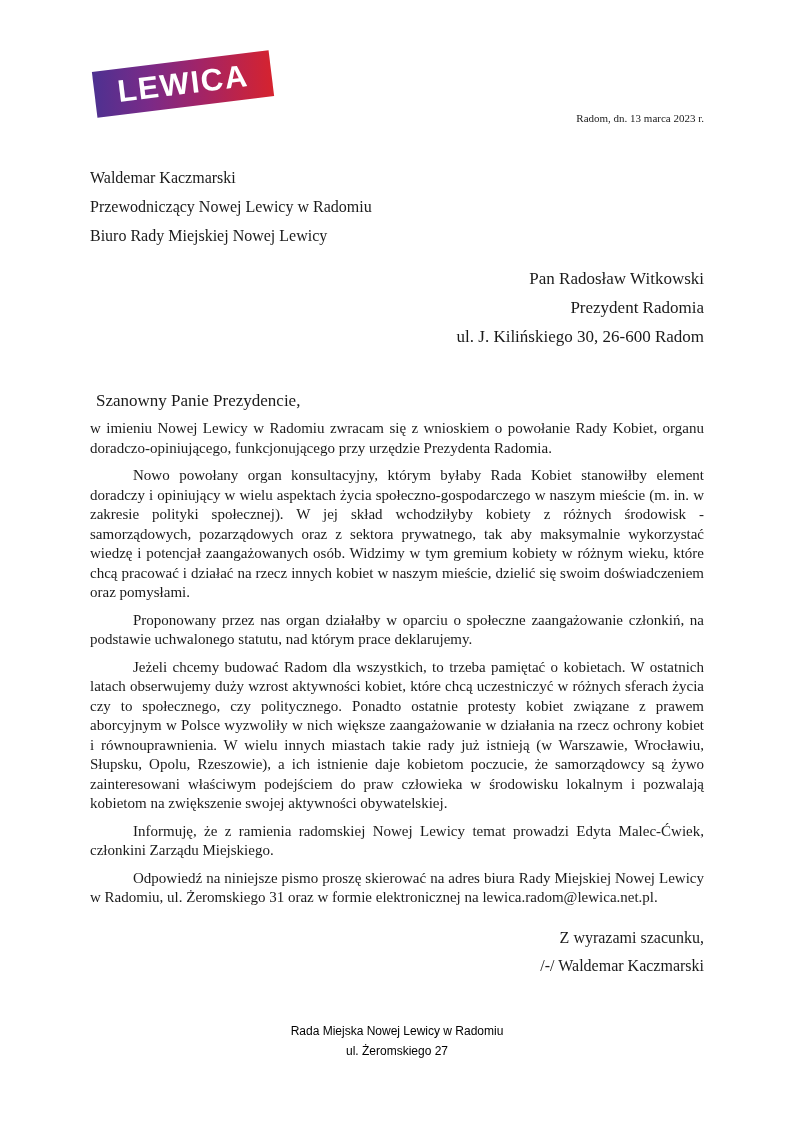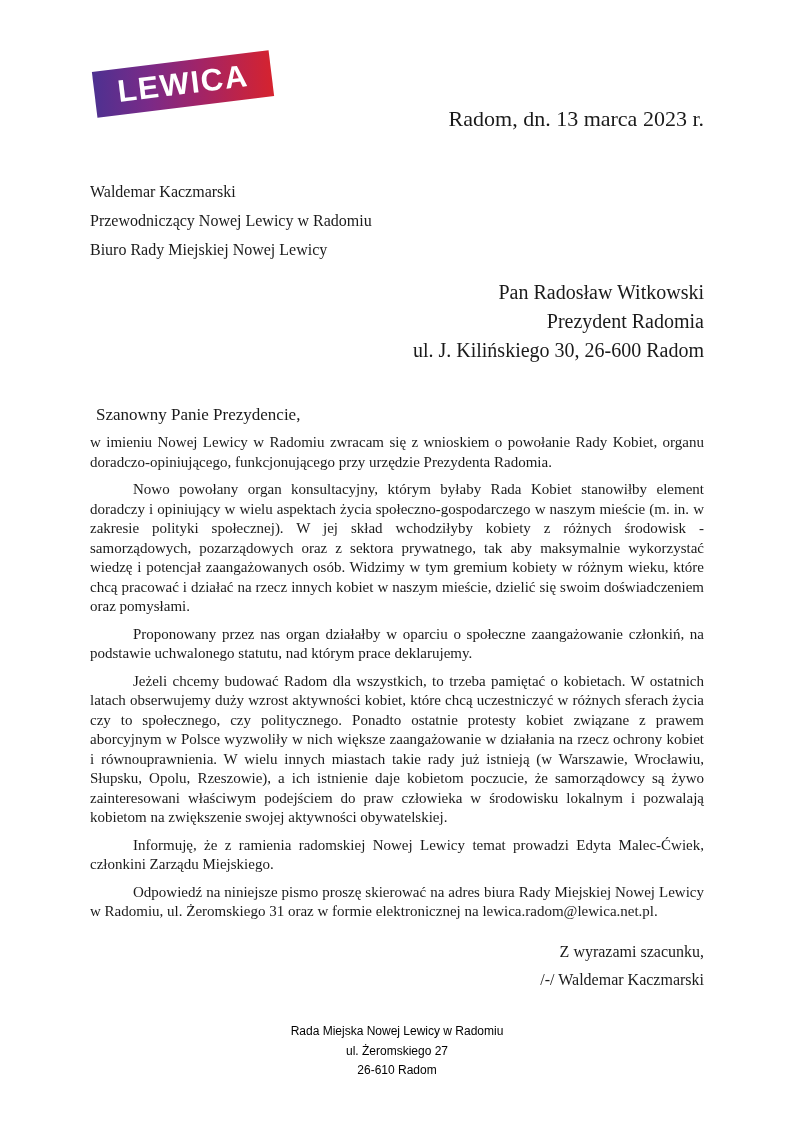--- a/index.html
+++ b/index.html
@@ -40,35 +40,35 @@
   
   .content {
     position: absolute;
     left: 90px;
     top: 0;
     width: 614px;
   }
   .date-line {
     padding-top: 108px;
     text-align: right;
-    font-size: 22px;
+    font-size: 11px;
     line-height: 21px;
   }
   .sender-block {
-    margin-top: 48px;
+    margin-top: 34px;
     font-size: 16px;
     line-height: 29px;
   }
   .sender-block p, .recipient-block p, .closing-block p, .page-footer p {
     margin: 0;
   }
   .recipient-block {
     margin-top: 14px;
     text-align: right;
-    font-size: 20px;
+    font-size: 17px;
     line-height: 29px;
   }
   .salutation {
     margin: 40px 6px 0;
     font-size: 17px;
     line-height: 20px;
   }
   .para {
     margin: 8px 0 0;
     font-size: 15px;
@@ -131,16 +131,15 @@
     <div class="closing-block">
       <p>Z wyrazami szacunku,</p>
       <p>/-/ Waldemar Kaczmarski</p>
     </div>
 
   </div>
 
   <div class="page-footer">
     <p>Rada Miejska Nowej Lewicy w Radomiu</p>
     <p>ul. Żeromskiego 27</p>
-    <p>26-610 Radom</p>
   </div>
 
 </div>
 
 </body></html>

